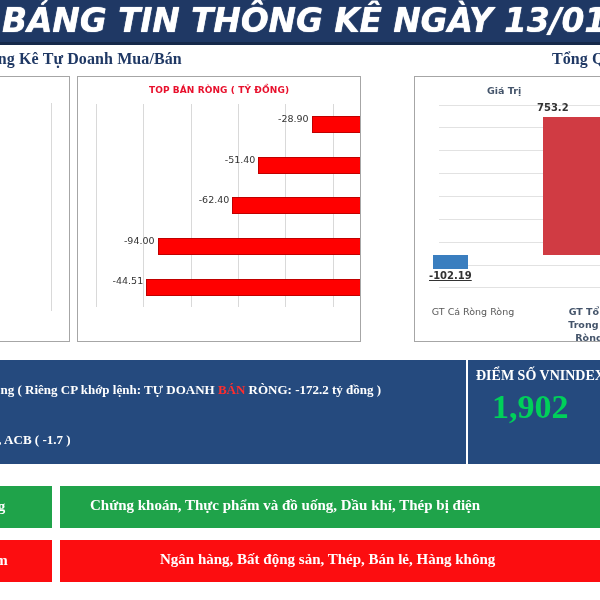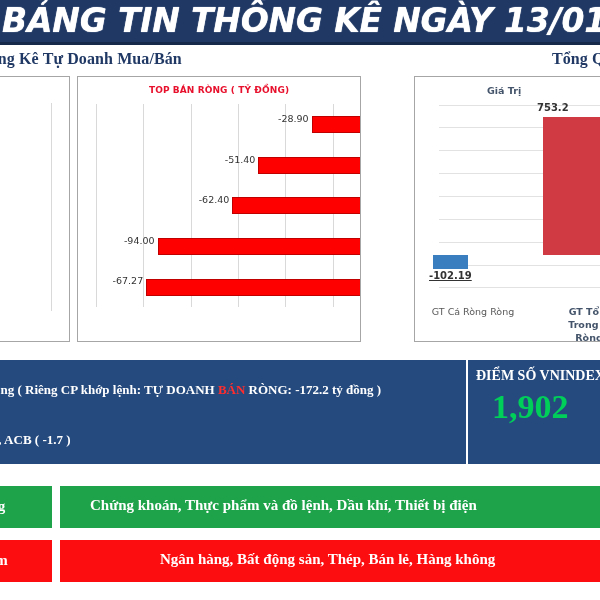--- a/index.html
+++ b/index.html
@@ -296,21 +296,21 @@
           <div class="bar-dlabel" style="left: 136.32px;">-62.40</div>
           <div class="bar-cat">VCB</div>
         </div>
         <div class="bar-row" style="top: 60%;">
           <div class="bar-neg" style="left: 61.5333px; width: 222.467px;"></div>
           <div class="bar-dlabel" style="left: 61.5333px;">-94.00</div>
           <div class="bar-cat">VIX</div>
         </div>
         <div class="bar-row" style="top: 80%;">
           <div class="bar-neg" style="left: 50.1733px; width: 233.827px;"></div>
-          <div class="bar-dlabel" style="left: 50.1733px;">-67.27</div>
+          <div class="bar-dlabel" style="left: 50.1733px;">-44.51</div>
           <div class="bar-cat">PVD</div>
         </div>
       </div>
   </div>
 
   <div class="chart-panel" id="panel-right">
     <div id="right-plot">
       <div class="rgrid" style="top:18px"></div>
       <div class="rgrid" style="top:40px"></div>
       <div class="rgrid" style="top:63px"></div>
@@ -339,21 +339,21 @@
   <div id="info-score">
     <div id="score-label">ĐIỂM SỐ VNINDEX</div>
     <div id="score-value">1,902</div>
   </div>
 </div>
 
 <div id="sector-green-tag">
   <div class="tag-text">Tăng</div>
 </div>
 <div id="sector-green-bar">
-  <div class="sector-text" id="sector-green-text">Chứng khoán, Thực phẩm và đồ lệnh, Dầu khí, Thiết bị điện</div>
+  <div class="sector-text" id="sector-green-text">Chứng khoán, Thực phẩm và đồ uống, Dầu khí, Thép bị điện</div>
 </div>
 
 <div id="sector-red-tag">
   <div class="tag-text">Giảm</div>
 </div>
 <div id="sector-red-bar">
   <div class="sector-text" id="sector-red-text">Ngân hàng, Bất động sản, Thép, Bán lẻ, Hàng không</div>
 </div>
 
 </body></html>

